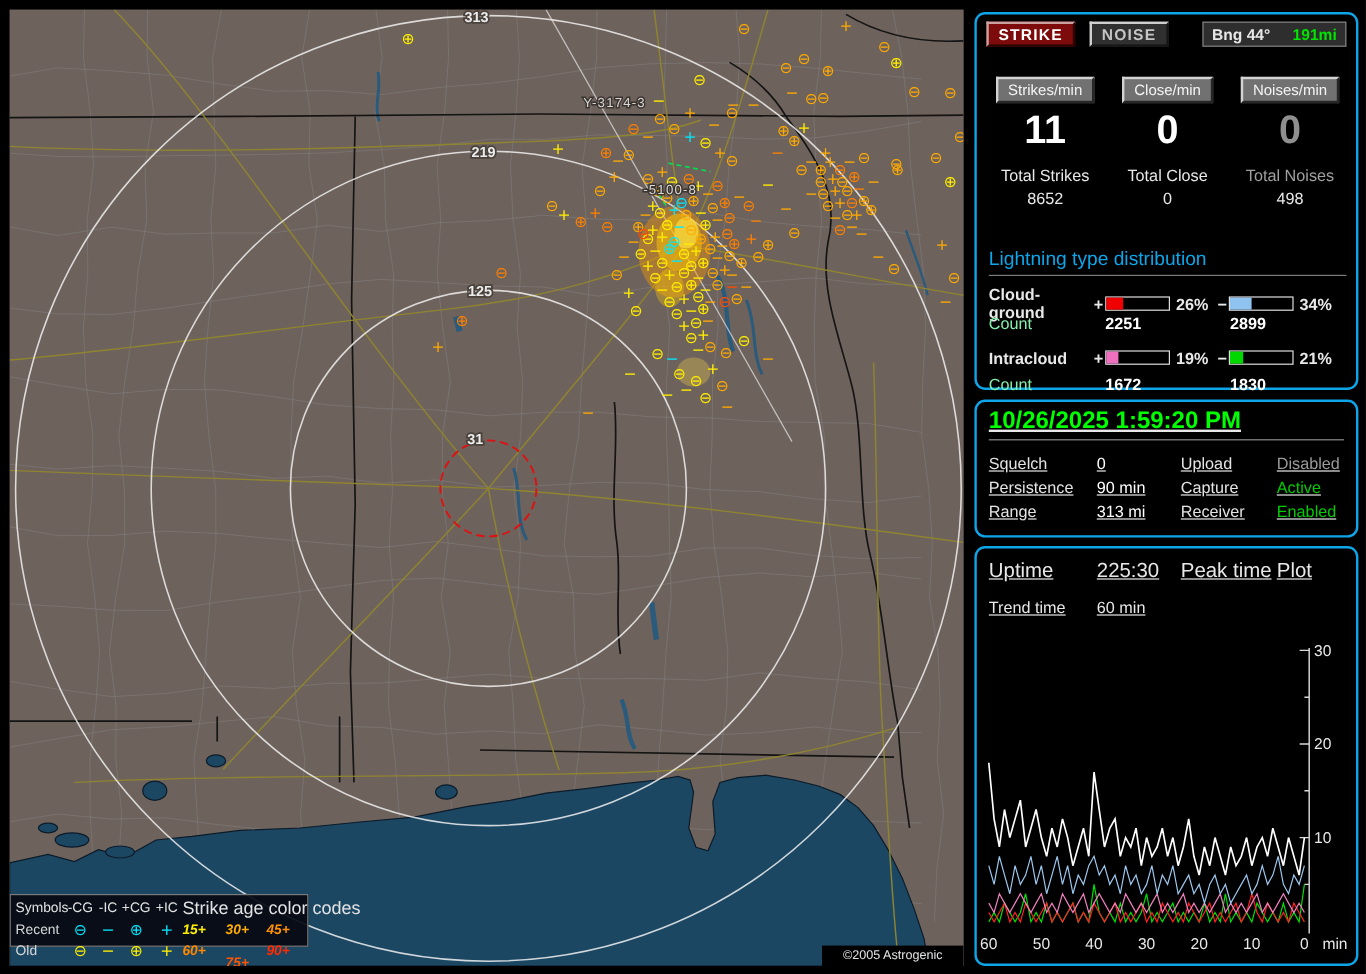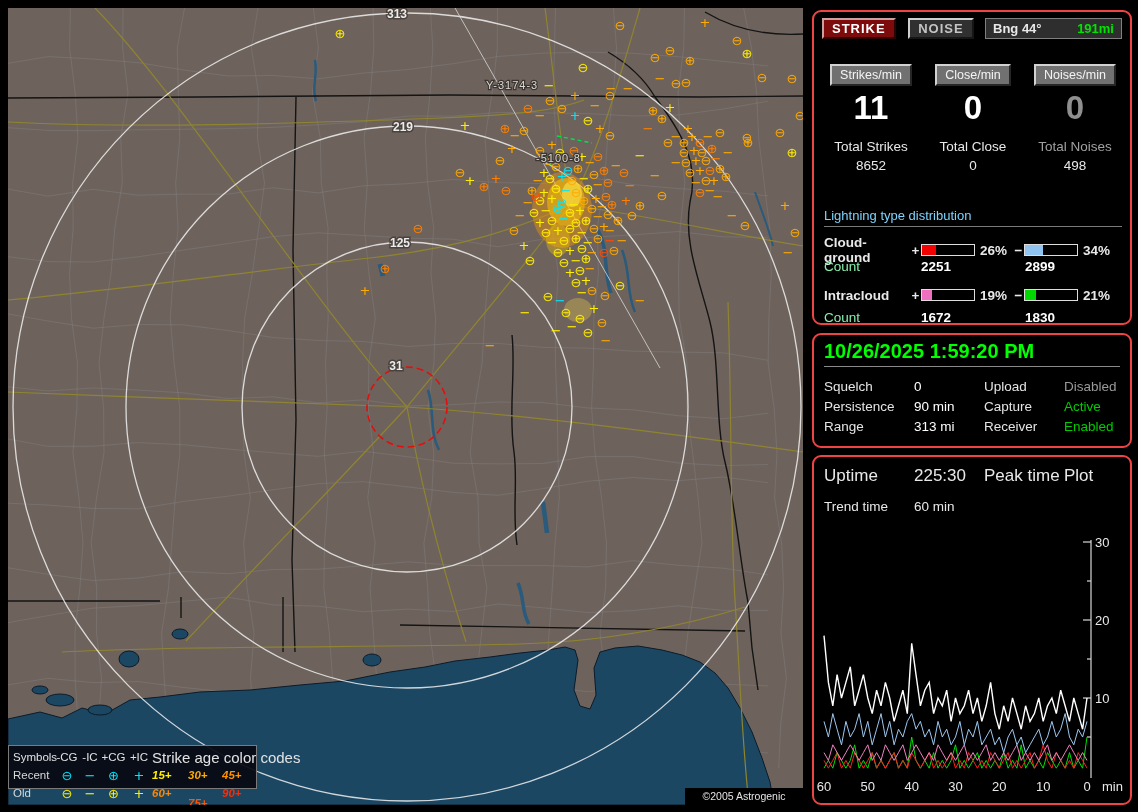--- a/index.html
+++ b/index.html
@@ -24,50 +24,50 @@
     grid-auto-rows:18px; align-items:center; font-size:11.5px; color:#d8d8d8; }
   .legend .hdr { color:#e2e2e2; }
   .legend .age-title { grid-column:6 / 9; font-size:15px; white-space:nowrap; }
   .legend .sym { font-family:"DejaVu Sans", sans-serif; font-size:13px; text-align:center; }
   .legend .age { font-weight:bold; font-size:11.5px;font-style:italic; }
   .copyright { position:absolute; left:677px; top:780px; width:118px; height:17px;
     background:#000; color:#e4e4e4; font-size:10.5px; text-align:center; line-height:17px; }
 
   
   .panel { position:absolute; left:812px; width:320px; background:#000;
-    border:2px solid #ef4444; border-radius:9px; color:#e8e8e8; }
+    border:2px solid #0ea5e9; border-radius:9px; color:#e8e8e8;text-decoration:underline; }
   .panel-stats   { top:10px;  height:315px; }
   .panel-status  { top:333px; height:115px; }
   .panel-session { top:455px; height:350px; }
 
   .btn-row { position:absolute; left:8px; top:6px; width:300px; height:24px; }
   .mode-btn { font:bold 13px "Liberation Sans", sans-serif; letter-spacing:1px;
     padding:1px 8px; height:21px; cursor:pointer; }
   .strike-btn { background:#7e0b0b; color:#fff; border:2px solid;
     border-color:#caa0a0 #2d0404 #2d0404 #caa0a0; margin-right:8px; }
   .noise-btn { background:#303030; color:#c4c4c4; border:2px solid;
     border-color:#cfcfcf #161616 #161616 #cfcfcf; }
-  .bng-box { position:absolute; right:0; top:0; width:137px; height:21px; background:#2e2e2e;
+  .bng-box { position:absolute; right:0; top:0; width:120px; height:21px; background:#2e2e2e;
     border:1px solid #808080; display:flex; justify-content:space-between; align-items:center;
     padding:0 7px; font:bold 13px "Liberation Sans", sans-serif; }
   .bng-box .dist { color:#00e400; }
 
   .stat-cols { position:absolute; left:6px; top:52px; width:306px;
     display:grid; grid-template-columns:1fr 1fr 1fr; text-align:center; }
   .stat-label { display:inline-block; background:#717171; color:#f4f4f4;
     font:12.5px "Liberation Sans", sans-serif; padding:2px 8px; border:2px solid;
     border-color:#d2d2d2 #262626 #262626 #d2d2d2; cursor:pointer; }
   .stat-rate { font:bold 33px "Liberation Sans", sans-serif; color:#fff; margin-top:3px; height:42px; }
   .stat-col.dim .stat-rate { color:#8f8f8f; }
   .stat-total-label { font-size:13.5px; margin-top:8px; }
   .stat-col.dim .stat-total-label { color:#a0a0a0; }
   .stat-total { font-size:13.5px; margin-top:4px; }
 
   .dist-block { position:absolute; left:10px; top:196px; width:298px; }
-  .dist-title { color:#7dd3fc; font-size:13px; padding-bottom:3px;
+  .dist-title { color:#0ea5e9; font-size:16px; padding-bottom:3px;
     border-bottom:1px solid #7a7a7a; margin-bottom:8px; }
   .dist-row { display:grid; grid-template-columns:86px 11px 54px 38px 11px 54px 40px;
     align-items:center; height:18px; font-weight:bold; font-size:13.5px; }
   .dist-row .sign { text-align:center; }
   .bar { width:54px; height:12px; border:1px solid #dedede; background:#000; }
   .bar .fill { height:100%; }
   .pct { padding-left:5px; }
   .count-row { display:grid; grid-template-columns:97px 104px 1fr; font-size:13.5px;
     margin:6px 0 12px 0; }
   .count-row .cl { color:#86efac; }

